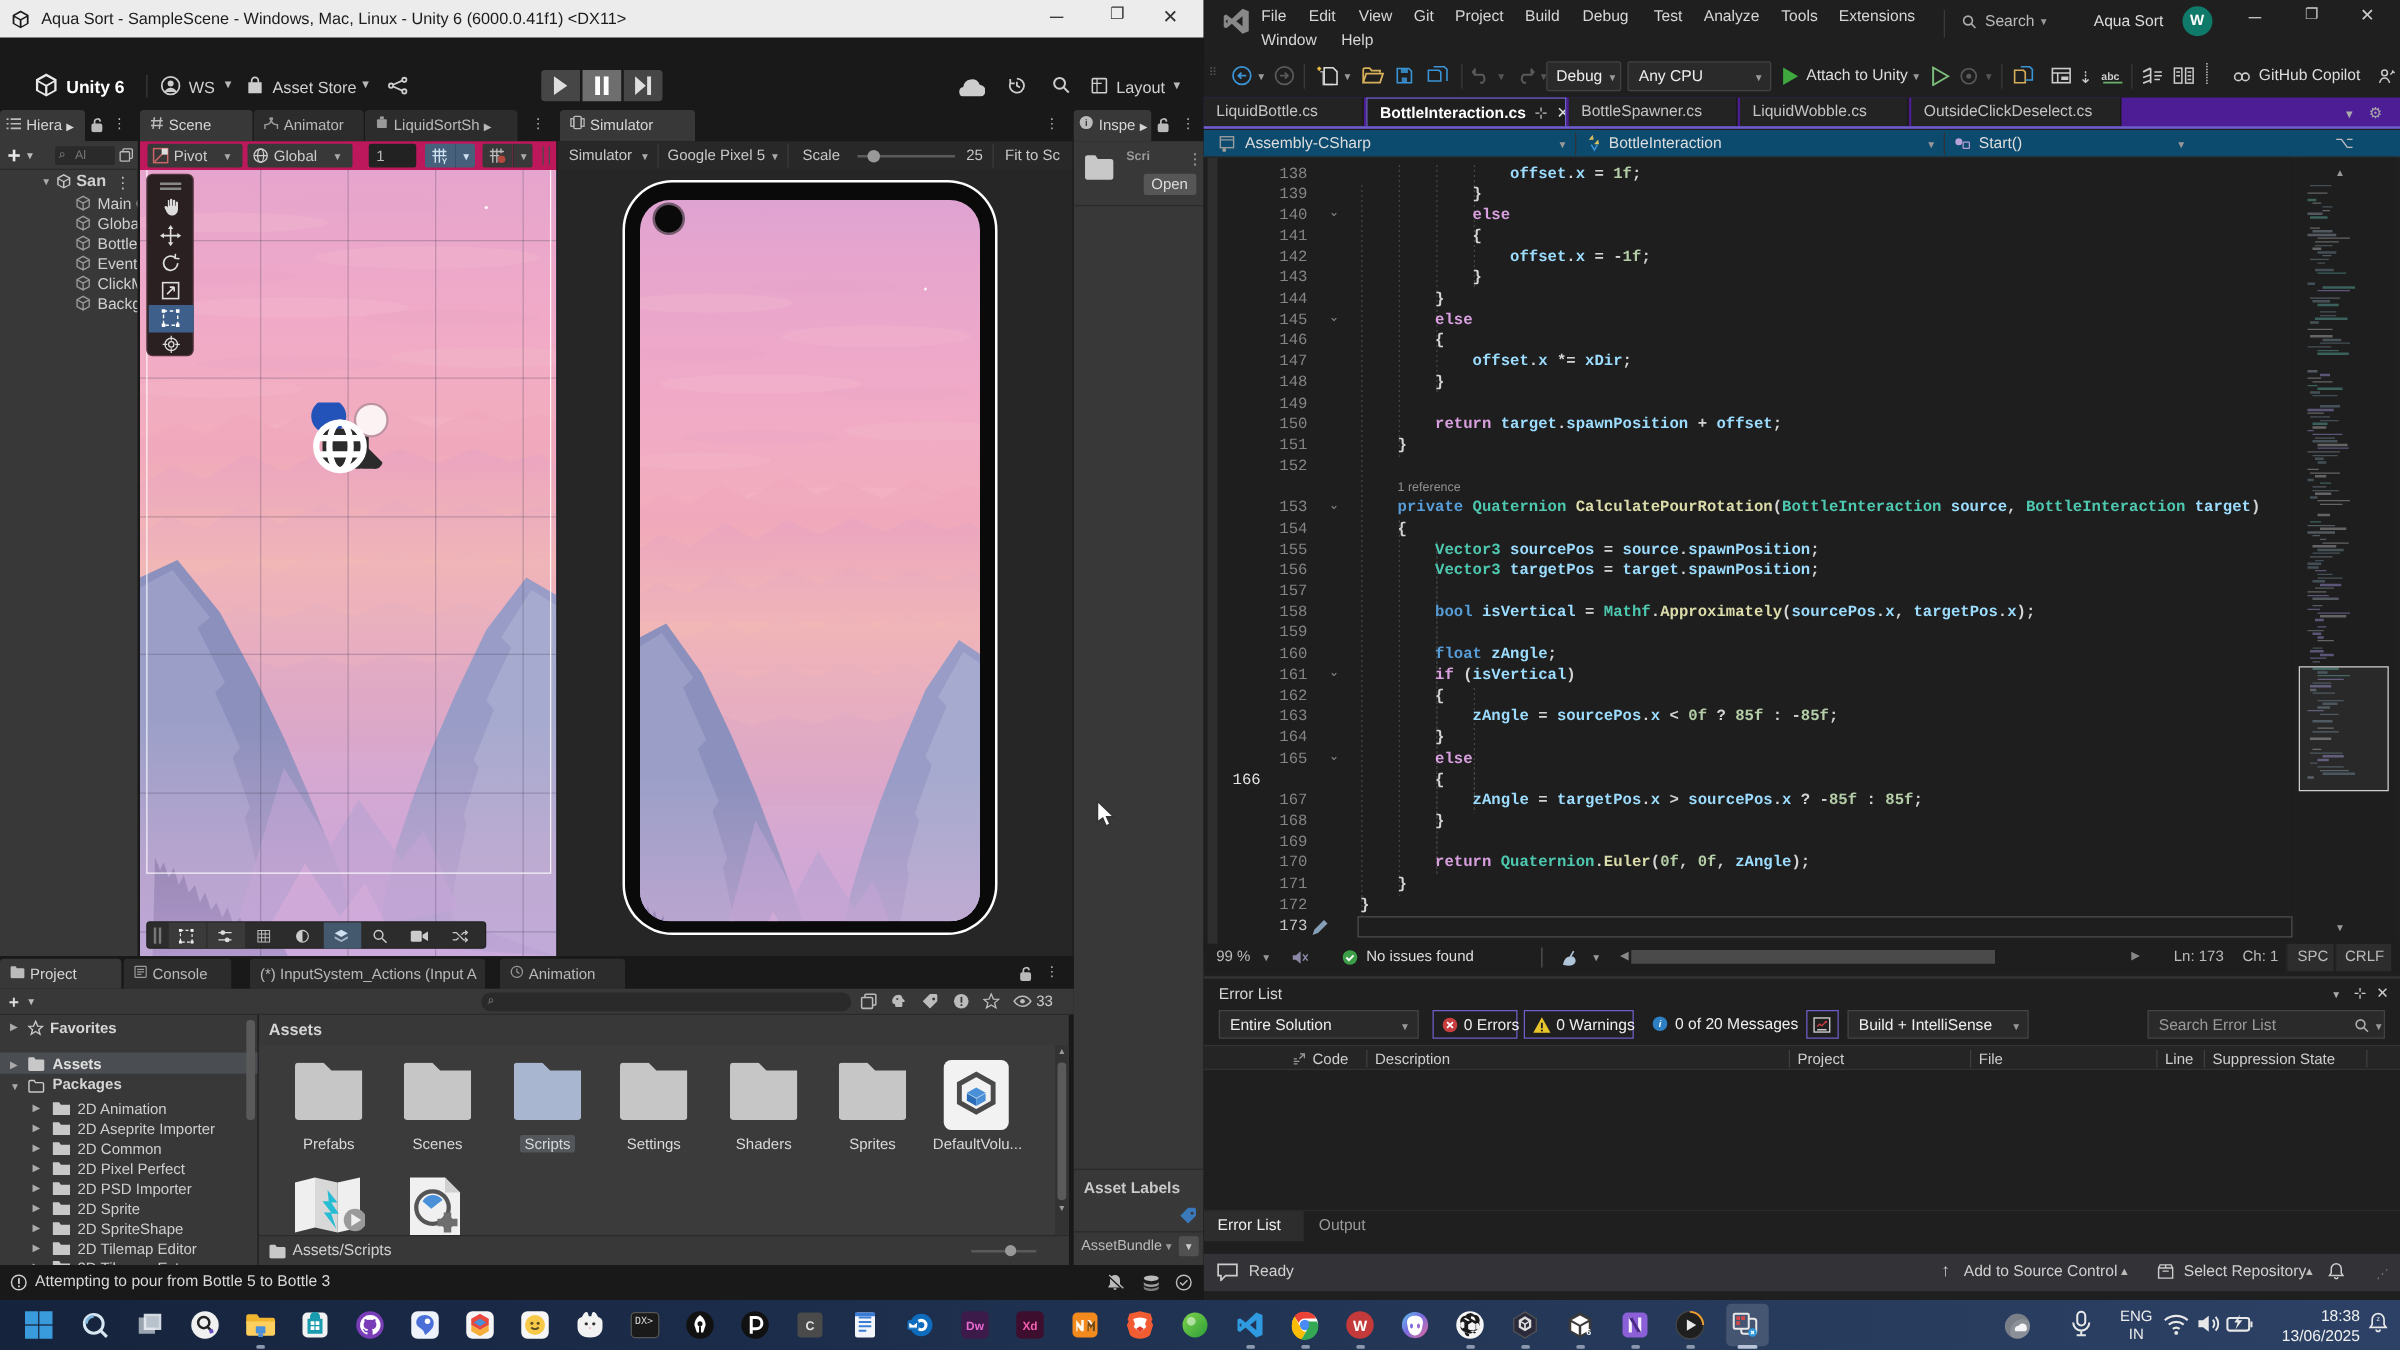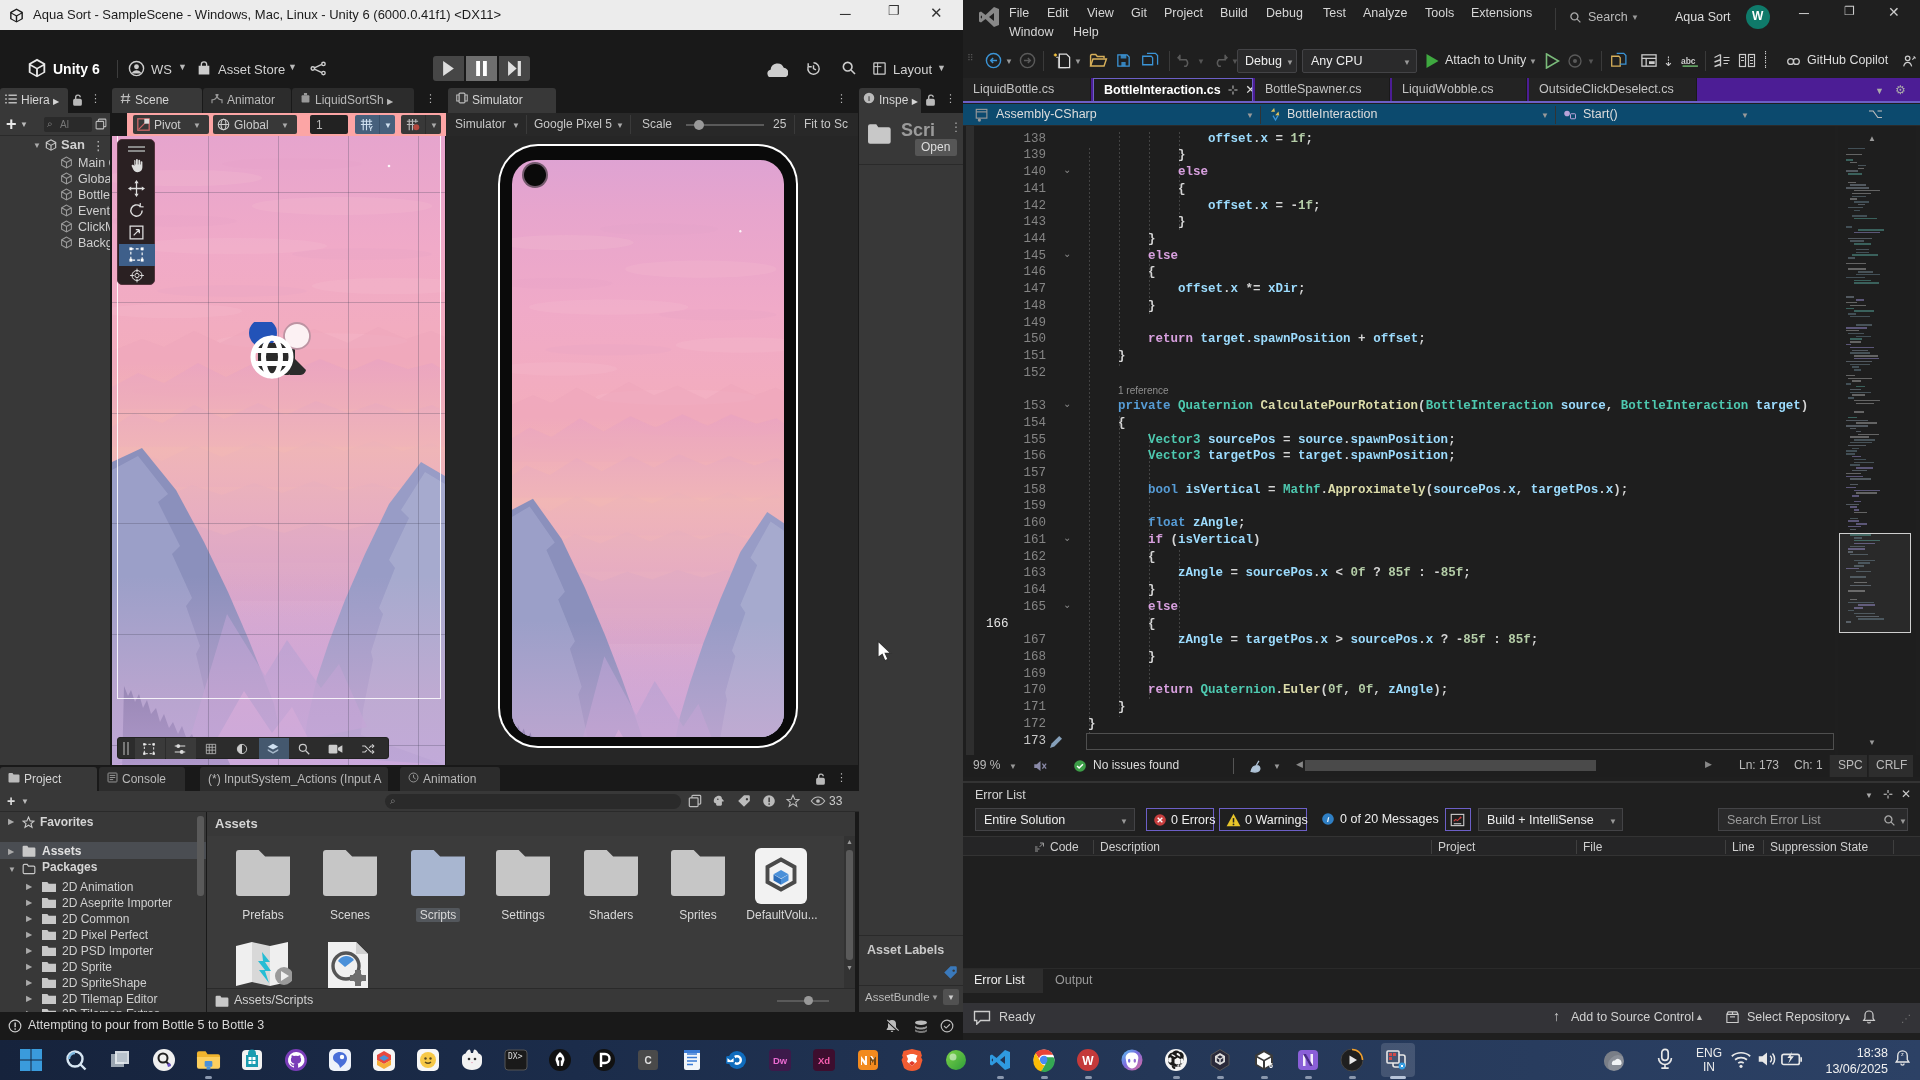--- a/index.html
+++ b/index.html
@@ -11,21 +11,21 @@
   #u-title { position:absolute; left:0; top:0; width:963px; height:30px; background:#ececec; color:#1b1b1b; font-size:13px; }
   #u-menu { position:absolute; left:0; top:30px; width:963px; height:22px; background:#f7f7f7; color:#1b1b1b; font-size:12.5px; }
   #u-menu span { display:inline-block; padding:3px 9px 0 9px; }
   #u-toolbar { position:absolute; left:0; top:52px; width:963px; height:33px; background:#191919; color:#d2d2d2; }
   #u-tabs { position:absolute; left:0; top:85px; width:963px; height:28px; background:#191919; }
   .utab { position:absolute; top:3px; height:25px; background:#2c2c2c; color:#b9b9b9; font-size:12px; line-height:25px; border-radius:3px 3px 0 0; padding:0 8px; white-space:nowrap; overflow:hidden;}
   .utab.act { background:#383838; color:#d5d5d5; }
   
   #hier { position:absolute; left:0; top:113px; width:110px; height:652px; background:#383838; }
   
-  #scenebar { position:absolute; left:127px; top:113px; width:333px; height:23px; background:#fca5a5; }
+  #scenebar { position:absolute; left:112px; top:113px; width:333px; height:23px; background:#be185d; }
   #scene { position:absolute; left:112px; top:136px; width:333px; height:629px; background:#8d8fc0; overflow:hidden; }
   
   #simbar { position:absolute; left:446px; top:113px; width:412px; height:23px; background:#282828; color:#c8c8c8; font-size:12px;}
   #sim { position:absolute; left:446px; top:136px; width:412px; height:629px; background:#262626; overflow:hidden; }
   
   #insp { position:absolute; left:859px; top:113px; width:104px; height:899px; background:#383838; }
   
   #ptabs { position:absolute; left:0; top:765px; width:859px; height:26px; background:#191919; }
   #ptool { position:absolute; left:0; top:791px; width:859px; height:21px; background:#383838; border-bottom:1px solid #2a2a2a;}
   #ptree { position:absolute; left:0; top:812px; width:206px; height:200px; background:#383838; font-size:12px; color:#cfcfcf; }
@@ -470,21 +470,21 @@
       <svg width="272" height="577" viewBox="5 -45 324 608" preserveAspectRatio="none">
           <use href="#mountart"></use>
         </svg>
     </div>
     <div class="abs" style="left:78px;top:28px;width:22px;height:22px;border-radius:11px;background:#0a0a0a;box-shadow:0 0 0 2px rgba(40,40,40,.6)"></div>
   </div>
   <div id="insp">
     <svg class="abs" style="left:8px;top:10px" width="26" height="22" viewBox="0 0 24 20">
         <path fill="#c8c8c8" d="M1 3a2 2 0 0 1 2-2h6l2 3h10a2 2 0 0 1 2 2v12a2 2 0 0 1-2 2H3a2 2 0 0 1-2-2Z" transform="scale(.95)"></path>
       </svg>
-    <span class="abs" style="left:42px;top:7px;color:#9a9a9a;font-size:18px;font-weight:bold">Scri</span>
+    <span class="abs" style="left:42px;top:7px;color:#9a9a9a;font-size:10px;font-weight:bold">Scri</span>
     <span class="abs" style="left:91px;top:7px;color:#aaa;font-size:12px">⋮</span>
     <div class="abs" style="left:0;top:51px;width:104px;height:1px;background:#2a2a2a"></div>
     <div class="abs" style="left:56px;top:26px;width:42px;height:17px;background:#565656;border-radius:2px">
       <span class="abs" style="left:6px;top:1px;color:#ddd;font-size:12px">Open</span>
     </div>
     <div class="abs" style="left:0;top:822px;width:104px;height:1px;background:#2a2a2a"></div>
     <span class="abs" style="left:8px;top:830px;color:#c9c9c9;font-size:12.5px;font-weight:bold">Asset Labels</span>
     <svg class="abs" style="left:84px;top:852px" width="15" height="15" viewBox="0 0 24 24">
         <path fill="#3a79bb" d="M2 12 12 2h8a2 2 0 0 1 2 2v8L12 22Zm15-5a2 2 0 1 0 .1 0Z"></path>
       </svg>

